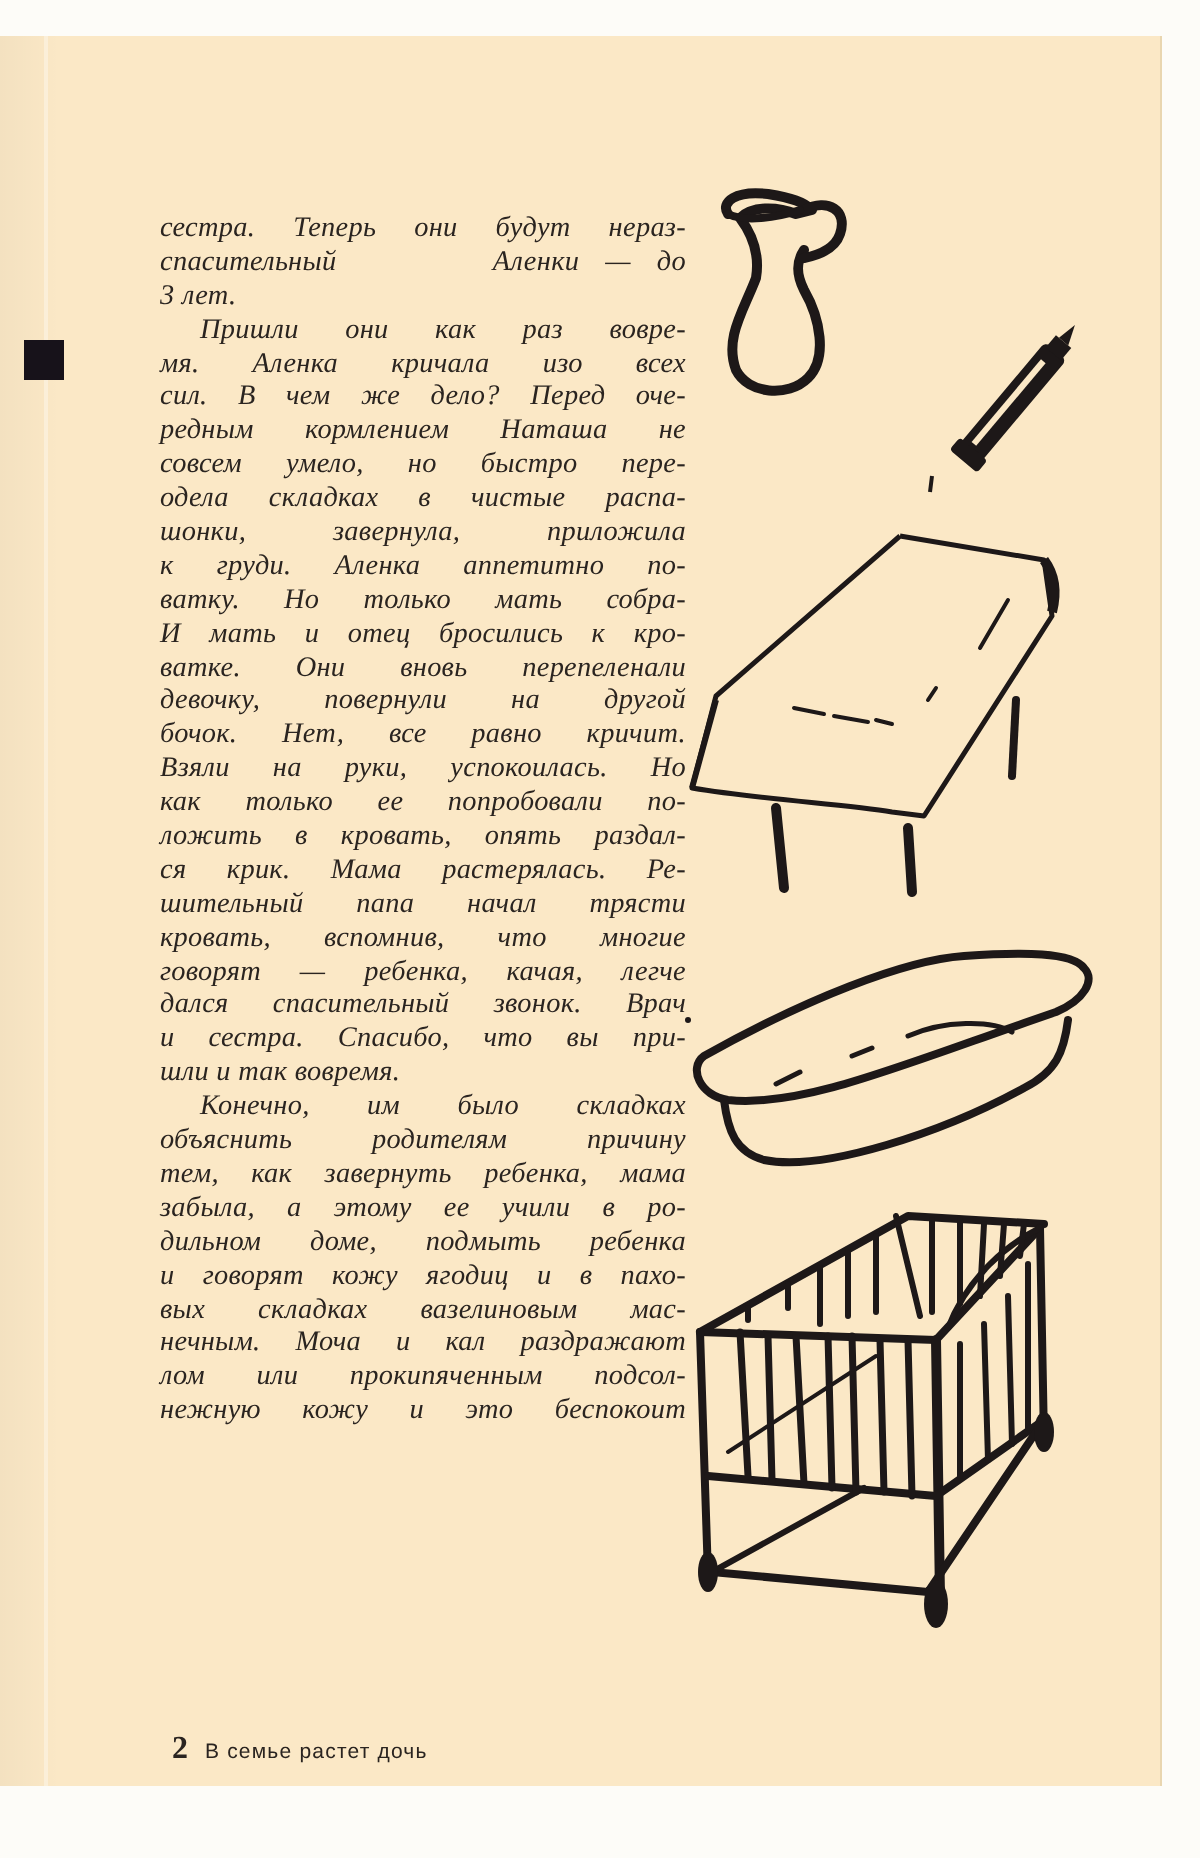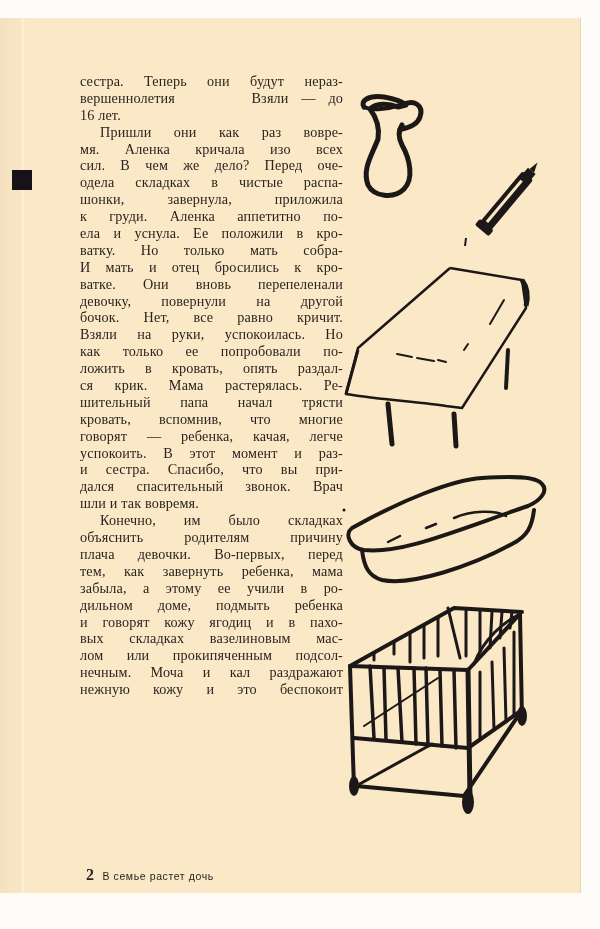--- a/index.html
+++ b/index.html
@@ -15,24 +15,25 @@
     }
     .fold {
       position: absolute; left: 22px; top: 0; width: 2px; height: 100%;
       background: rgba(255,255,255,0.35);
     }
     .marker {
       position: absolute; left: 12px; top: 152px; width: 20px; height: 20px;
       background: #17121a;
     }
     .text {
-      position: absolute; left: 80px; top: 55px; width: 263px;
+      position: absolute; left: 80px; top: 88px; width: 263px;
       font-family: "Liberation Serif", "DejaVu Serif", serif;
       font-size: 14.2px; line-height: 16.9px; color: #2a2420;
       letter-spacing: 0.15px;
+      font-style: italic;
     }
     .line { display: block; text-align: justify; text-align-last: justify; height: 16.9px; white-space: nowrap; }
     .line.last { text-align-last: left; }
     .footer {
       position: absolute; left: 86px; top: 848px;
       font-family: "Liberation Sans", "DejaVu Sans", sans-serif;
       color: #2a2420;
     }
     .footer .num { font-family: "Liberation Serif", serif; font-weight: bold; font-size: 16px; margin-right: 4px; }
     .footer .title { font-size: 10.5px; letter-spacing: 0.6px; }
@@ -41,55 +42,54 @@
   </style>
 </head>
 <body>
 
 <div class="page">
   <div class="fold"></div>
   <div class="marker"></div>
 
   <div class="text">
     <span class="line">сестра. Теперь они будут нераз-</span>
-    <span class="line" style="white-space:pre;">вершеннолетия      Взяли — до</span>
-    <span class="line last">16 лет.</span>
+    <span class="line" style="white-space:pre;">спасительный      Аленки — до</span>
+    <span class="line last">3 лет.</span>
     <span class="line" style="padding-left:20px;">Пришли они как раз вовре-</span>
     <span class="line">мя. Аленка кричала изо всех</span>
     <span class="line">сил. В чем же дело? Перед оче-</span>
+    <span class="line">редным кормлением Наташа не</span>
+    <span class="line">совсем умело, но быстро пере-</span>
     <span class="line">одела складках в чистые распа-</span>
     <span class="line">шонки, завернула, приложила</span>
     <span class="line">к груди. Аленка аппетитно по-</span>
-    <span class="line">ела и уснула. Ее положили в кро-</span>
     <span class="line">ватку. Но только мать собра-</span>
     <span class="line">И мать и отец бросились к кро-</span>
     <span class="line">ватке. Они вновь перепеленали</span>
     <span class="line">девочку, повернули на другой</span>
     <span class="line">бочок. Нет, все равно кричит.</span>
     <span class="line">Взяли на руки, успокоилась. Но</span>
     <span class="line">как только ее попробовали по-</span>
     <span class="line">ложить в кровать, опять раздал-</span>
     <span class="line">ся крик. Мама растерялась. Ре-</span>
     <span class="line">шительный папа начал трясти</span>
     <span class="line">кровать, вспомнив, что многие</span>
     <span class="line">говорят — ребенка, качая, легче</span>
-    <span class="line">успокоить. В этот момент и раз-</span>
+    <span class="line">дался спасительный звонок. Врач</span>
     <span class="line">и сестра. Спасибо, что вы при-</span>
-    <span class="line">дался спасительный звонок. Врач</span>
     <span class="line last">шли и так вовремя.</span>
     <span class="line" style="padding-left:20px;">Конечно, им было складках</span>
     <span class="line">объяснить родителям причину</span>
-    <span class="line">плача девочки. Во-первых, перед</span>
     <span class="line">тем, как завернуть ребенка, мама</span>
     <span class="line">забыла, а этому ее учили в ро-</span>
     <span class="line">дильном доме, подмыть ребенка</span>
     <span class="line">и говорят кожу ягодиц и в пахо-</span>
     <span class="line">вых складках вазелиновым мас-</span>
+    <span class="line">нечным. Моча и кал раздражают</span>
     <span class="line">лом или прокипяченным подсол-</span>
-    <span class="line">нечным. Моча и кал раздражают</span>
     <span class="line">нежную кожу и это беспокоит</span>
   </div>
 
   <div class="illus" style="left:358px; top:75px;">
     <svg width="70" height="110" viewBox="0 0 70 110">
       <path d="M6 14 C 2 8, 10 2, 26 4 C 38 6, 44 8, 48 12 L 40 14 C 30 10, 18 10, 12 16 C 18 24, 22 34, 20 46 C 14 62, 4 76, 10 92 C 16 104, 36 106, 46 96 C 56 86, 52 66, 44 52 C 40 44, 40 38, 44 32" fill="none" stroke="#1d1818" stroke-width="5" stroke-linecap="round" stroke-linejoin="round"></path>
       <path d="M44 12 C 56 6, 66 12, 62 24 C 60 30, 54 34, 44 36" fill="none" stroke="#1d1818" stroke-width="5" stroke-linecap="round"></path>
       <path d="M6 14 C 14 18, 30 16, 42 12" fill="none" stroke="#1d1818" stroke-width="4" stroke-linecap="round"></path>
     </svg>
   </div>

